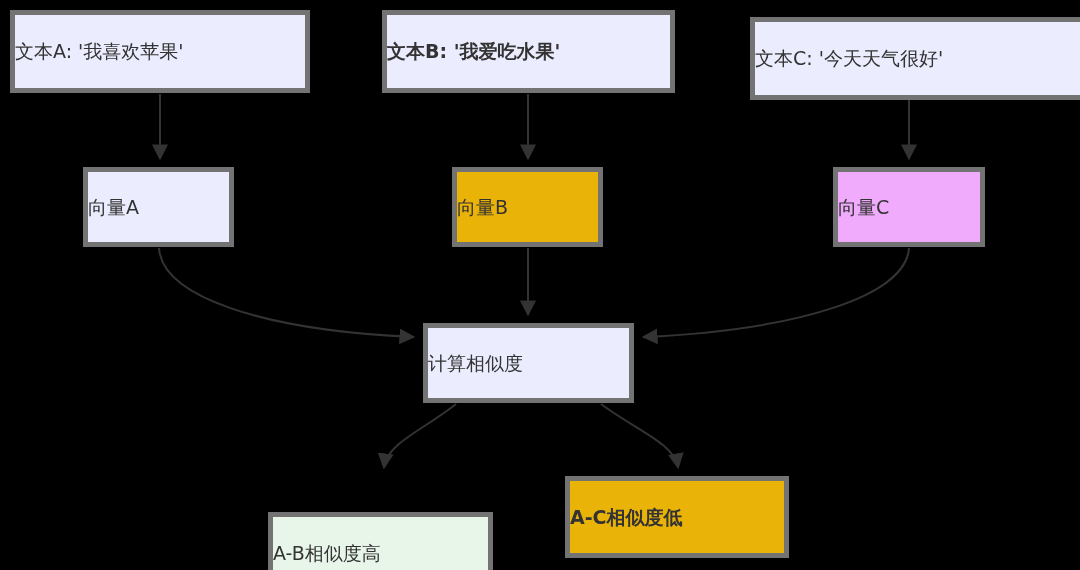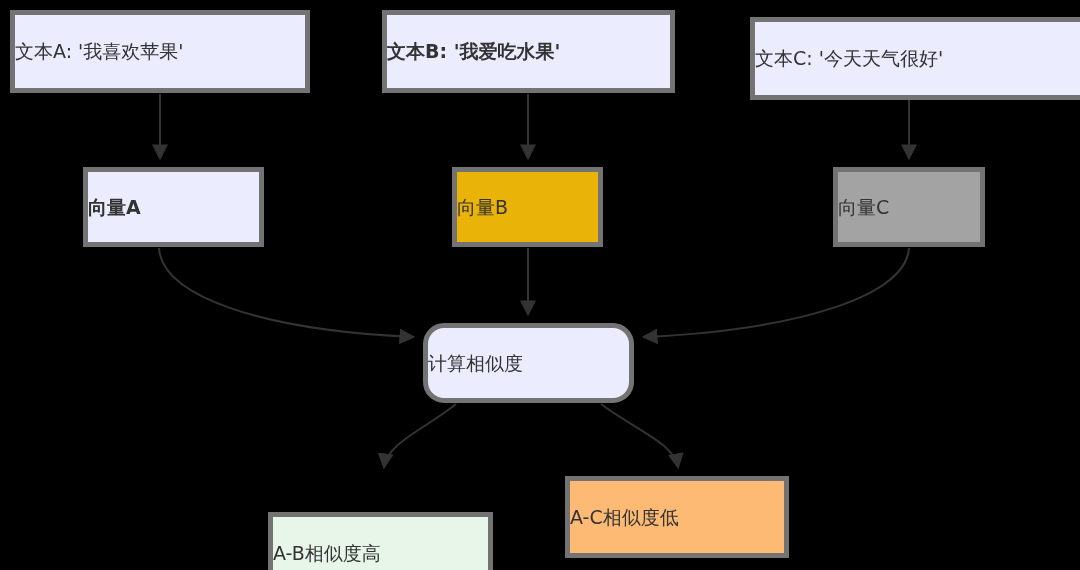--- a/index.html
+++ b/index.html
@@ -33,24 +33,24 @@
     justify-content: flex-start;
     font-size: 19px;
     line-height: 1.2;
     text-align: center;
     white-space: nowrap;
   }
   
   #node-textA  { left: 10px;  top: 10px;  width: 300px; height: 83px; }
   #node-textB  { left: 382px; top: 10px;  width: 293px; height: 83px; }
   #node-textC  { left: 750px; top: 10px;  width: 350px; height: 83px; margin-top: 7px; }
-  #node-vecA   { left: 83px;  top: 167px; width: 181px; height: 80px; font-weight: bold; }
+  #node-vecA   { left: 83px;  top: 167px; width: 151px; height: 80px; }
   #node-vecB   { left: 452px; top: 167px; width: 151px; height: 80px; }
   #node-vecC   { left: 833px; top: 167px; width: 152px; height: 80px; }
-  #node-calc   { left: 423px; top: 323px; width: 211px; height: 80px; border-radius: 21px; }
+  #node-calc   { left: 423px; top: 323px; width: 211px; height: 80px; }
   #node-simAB  { left: 268px; top: 476px; width: 225px; height: 82px; }
   #node-simAC  { left: 565px; top: 476px; width: 224px; height: 82px; }
 </style>
 </head>
 <body>
 
 <div id="stage">
 
   <svg id="edges" viewBox="0 0 1080 570" xmlns="http://www.w3.org/2000/svg">
     <defs>
@@ -83,29 +83,29 @@
   </div>
 
   <div class="node" id="node-vecA" style="background-color: rgb(236, 236, 255);">
     <span>向量A</span>
   </div>
 
   <div class="node" id="node-vecB" style="background-color: #eab308;">
     <span>向量B</span>
   </div>
 
-  <div class="node" id="node-vecC" style="background-color: #a3a3a3;">
+  <div class="node" id="node-vecC" style="background-color: #f0abfc;">
     <span>向量C</span>
   </div>
 
   <div class="node" id="node-calc" style="background-color: rgb(236, 236, 255);">
     <span>计算相似度</span>
   </div>
 
   <div class="node" id="node-simAB" style="background-color: rgb(232, 245, 233); margin-top: 36px;">
     <span>A-B相似度高</span>
   </div>
 
-  <div class="node" id="node-simAC" style="background-color: #fdba74;">
+  <div class="node" id="node-simAC" style="background-color: #eab308; font-weight: bold;">
     <span>A-C相似度低</span>
   </div>
 
 </div>
 
 </body></html>

